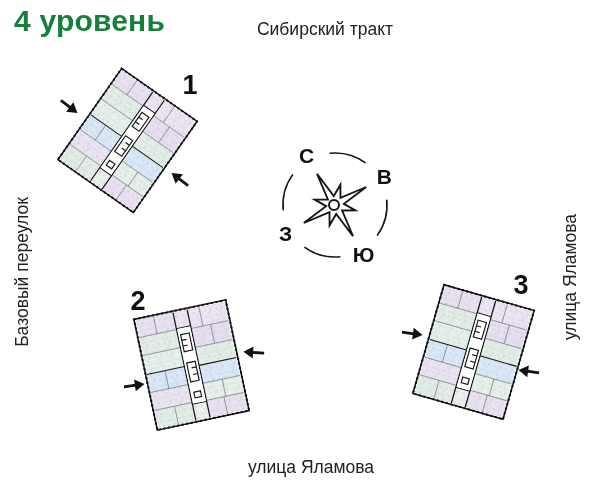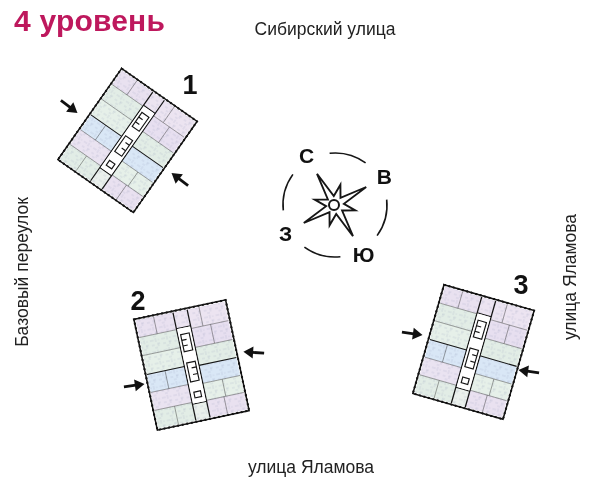--- a/index.html
+++ b/index.html
@@ -2,21 +2,21 @@
 <html><head>
 <meta charset="utf-8">
 <style>
   html,body{margin:0;padding:0;background:#fff;}
   body{width:600px;height:497px;position:relative;overflow:hidden;
        font-family:"Liberation Sans", sans-serif;color:#161616;}
   .stage{position:absolute;inset:0;}
 
   
   .page-title{position:absolute;left:14px;top:4px;margin:0;
-              font-size:30px;font-weight:800;letter-spacing:.2px;color:#be185d;}
+              font-size:30px;font-weight:800;letter-spacing:.2px;color:#15803d;}
   .street{position:absolute;font-size:17.5px;color:#222;white-space:nowrap;}
   .street-top{left:325px;top:29px;transform:translate(-50%,-50%);}
   .street-bottom{left:311px;top:467px;transform:translate(-50%,-50%);}
   .street-left{left:22px;top:272px;transform:translate(-50%,-50%) rotate(-90deg);}
   .street-right{left:570px;top:277px;transform:translate(-50%,-50%) rotate(-90deg);}
 
   
   .bldg{position:absolute;}
   .bldg svg{display:block;width:100%;height:100%;}
   .b1{left:79.5px;top:81.5px;width:95px;height:117px;transform:rotate(35deg);}
@@ -100,21 +100,21 @@
       </symbol>
 
       <symbol id="arrow" viewBox="0 0 26 18">
         <path d="M2 9 H15" stroke="#111" stroke-width="3" fill="none"></path>
         <path d="M14 2.5 L24.5 9 L14 15.5 Z" fill="#111"></path>
       </symbol>
     </defs>
   </svg>
 
   <h1 class="page-title">4 уровень</h1>
-  <div class="street street-top">Сибирский улица</div>
+  <div class="street street-top">Сибирский тракт</div>
   <div class="street street-left">Базовый переулок</div>
   <div class="street street-right">улица Яламова</div>
   <div class="street street-bottom">улица Яламова</div>
 
   <div class="bldg b1">
     <svg viewBox="0 0 100 120">
         <use href="#plan"></use>
       </svg>
   </div>
   <div class="bnum n1">1</div>

